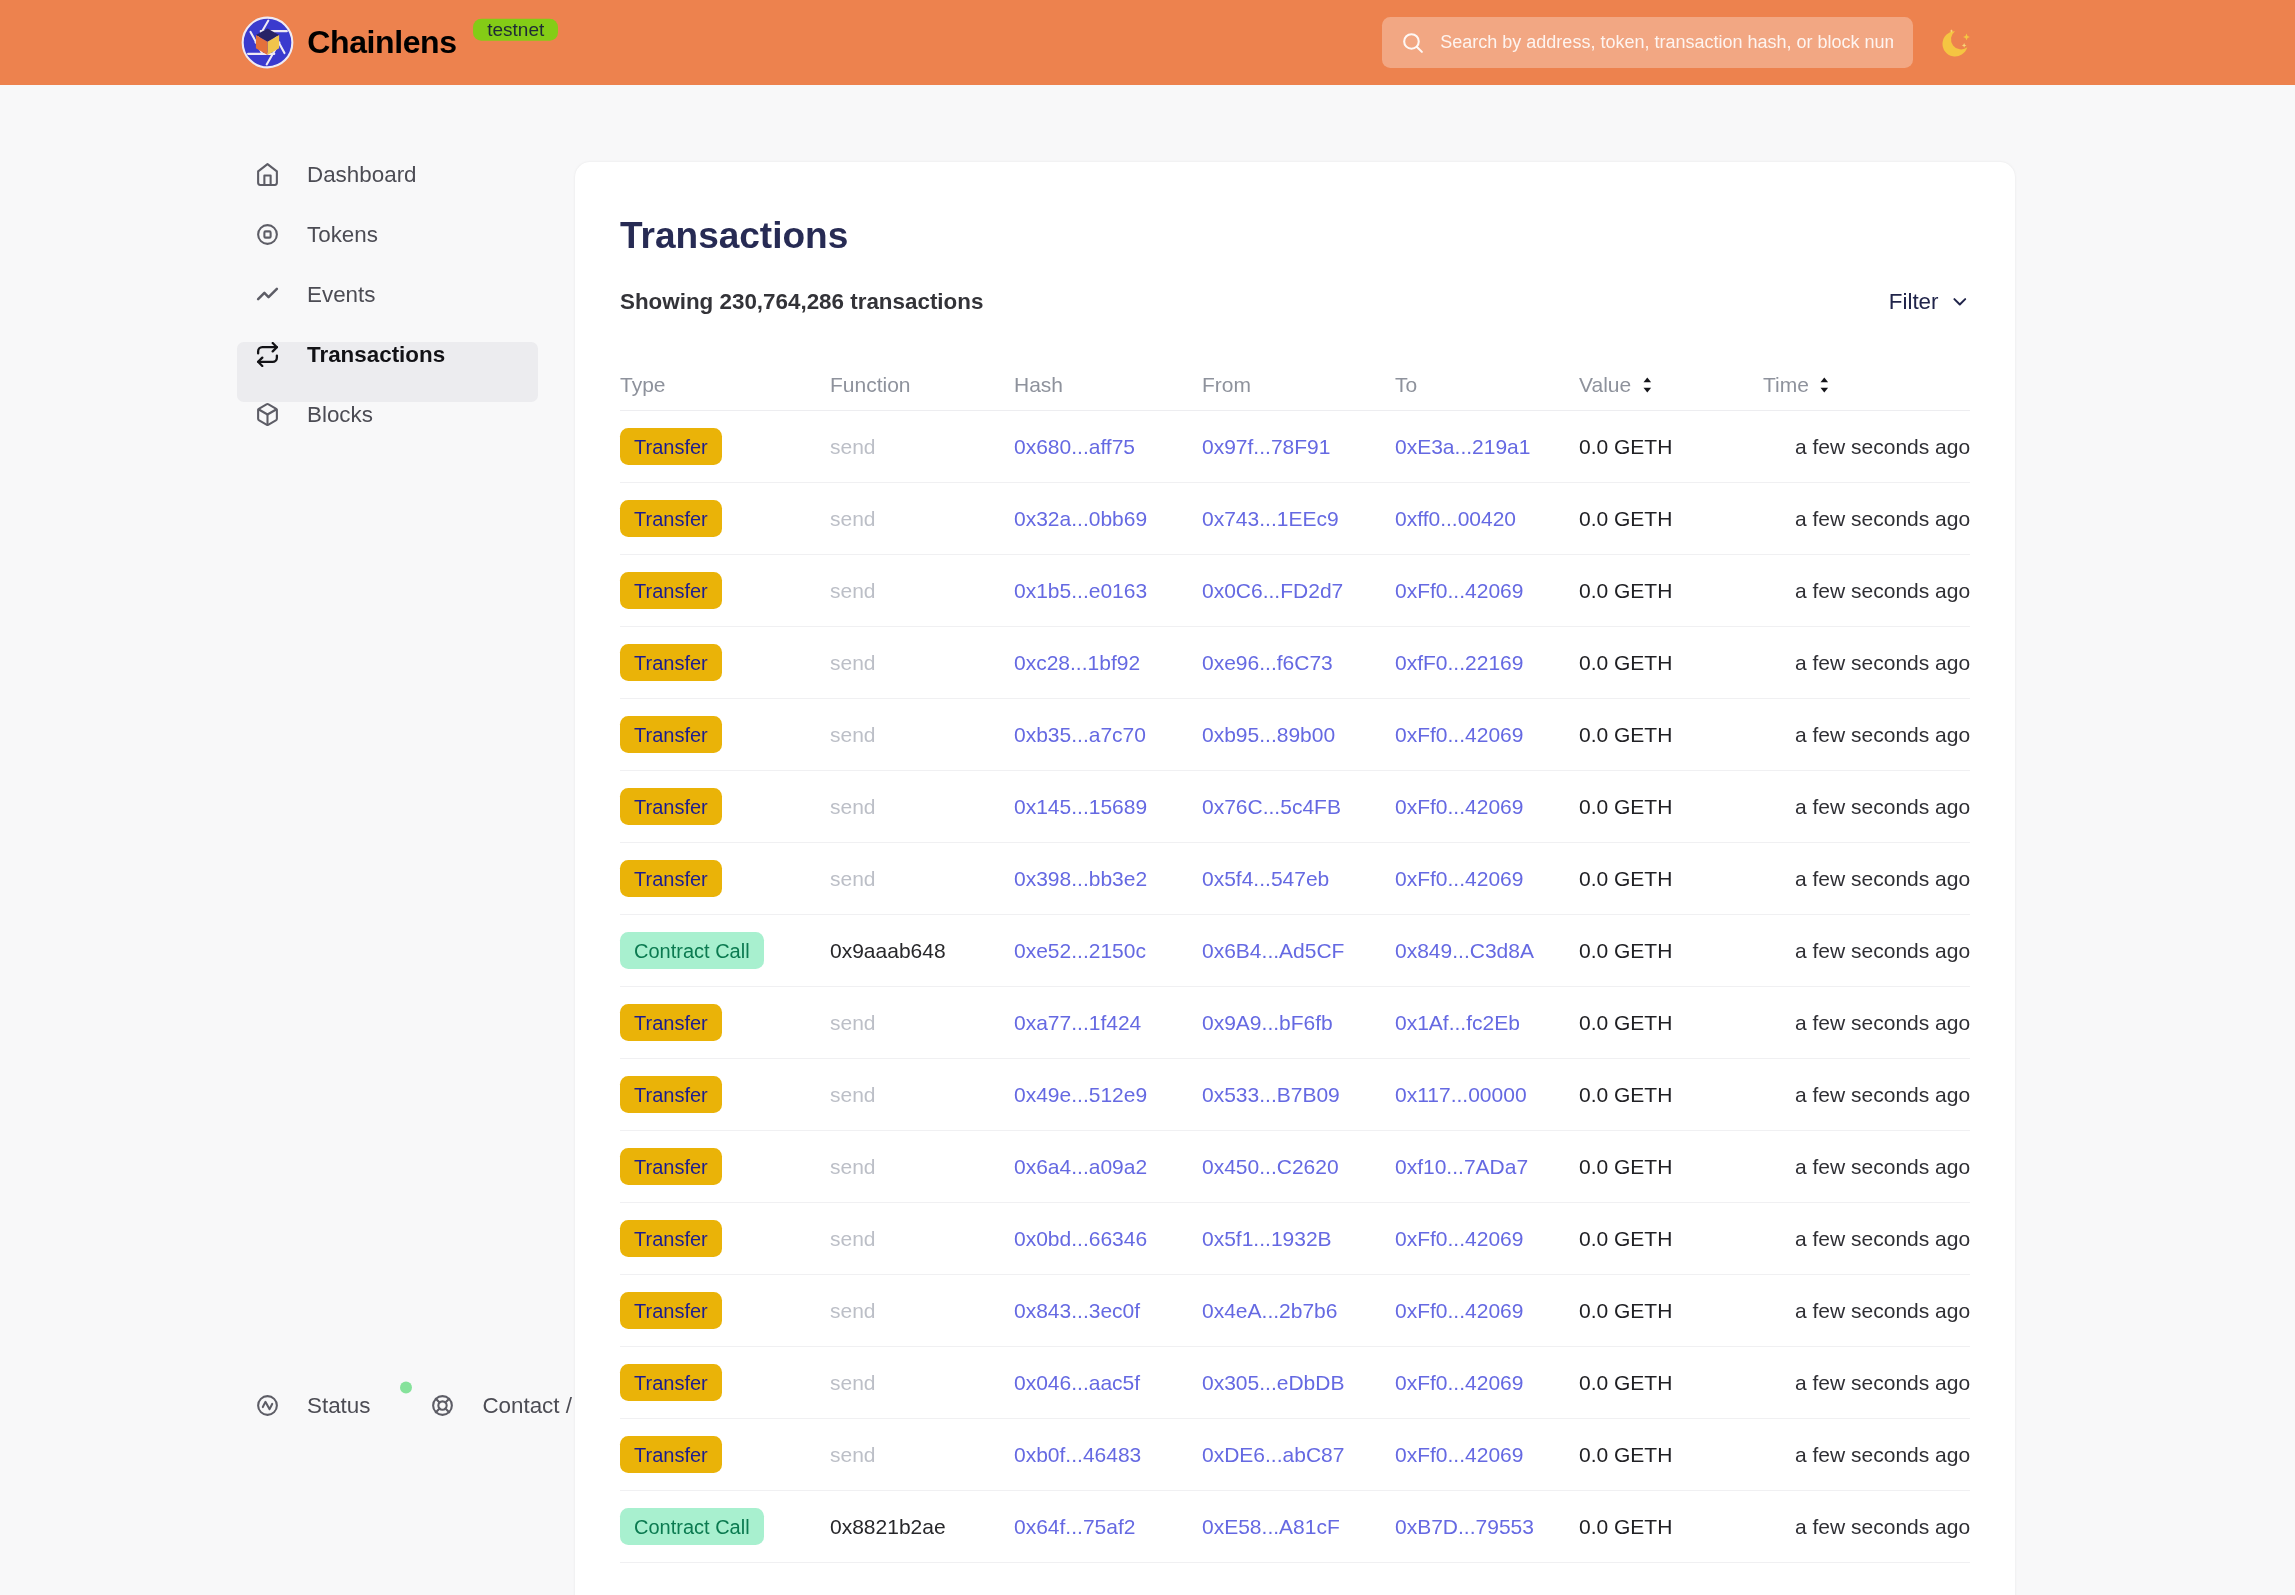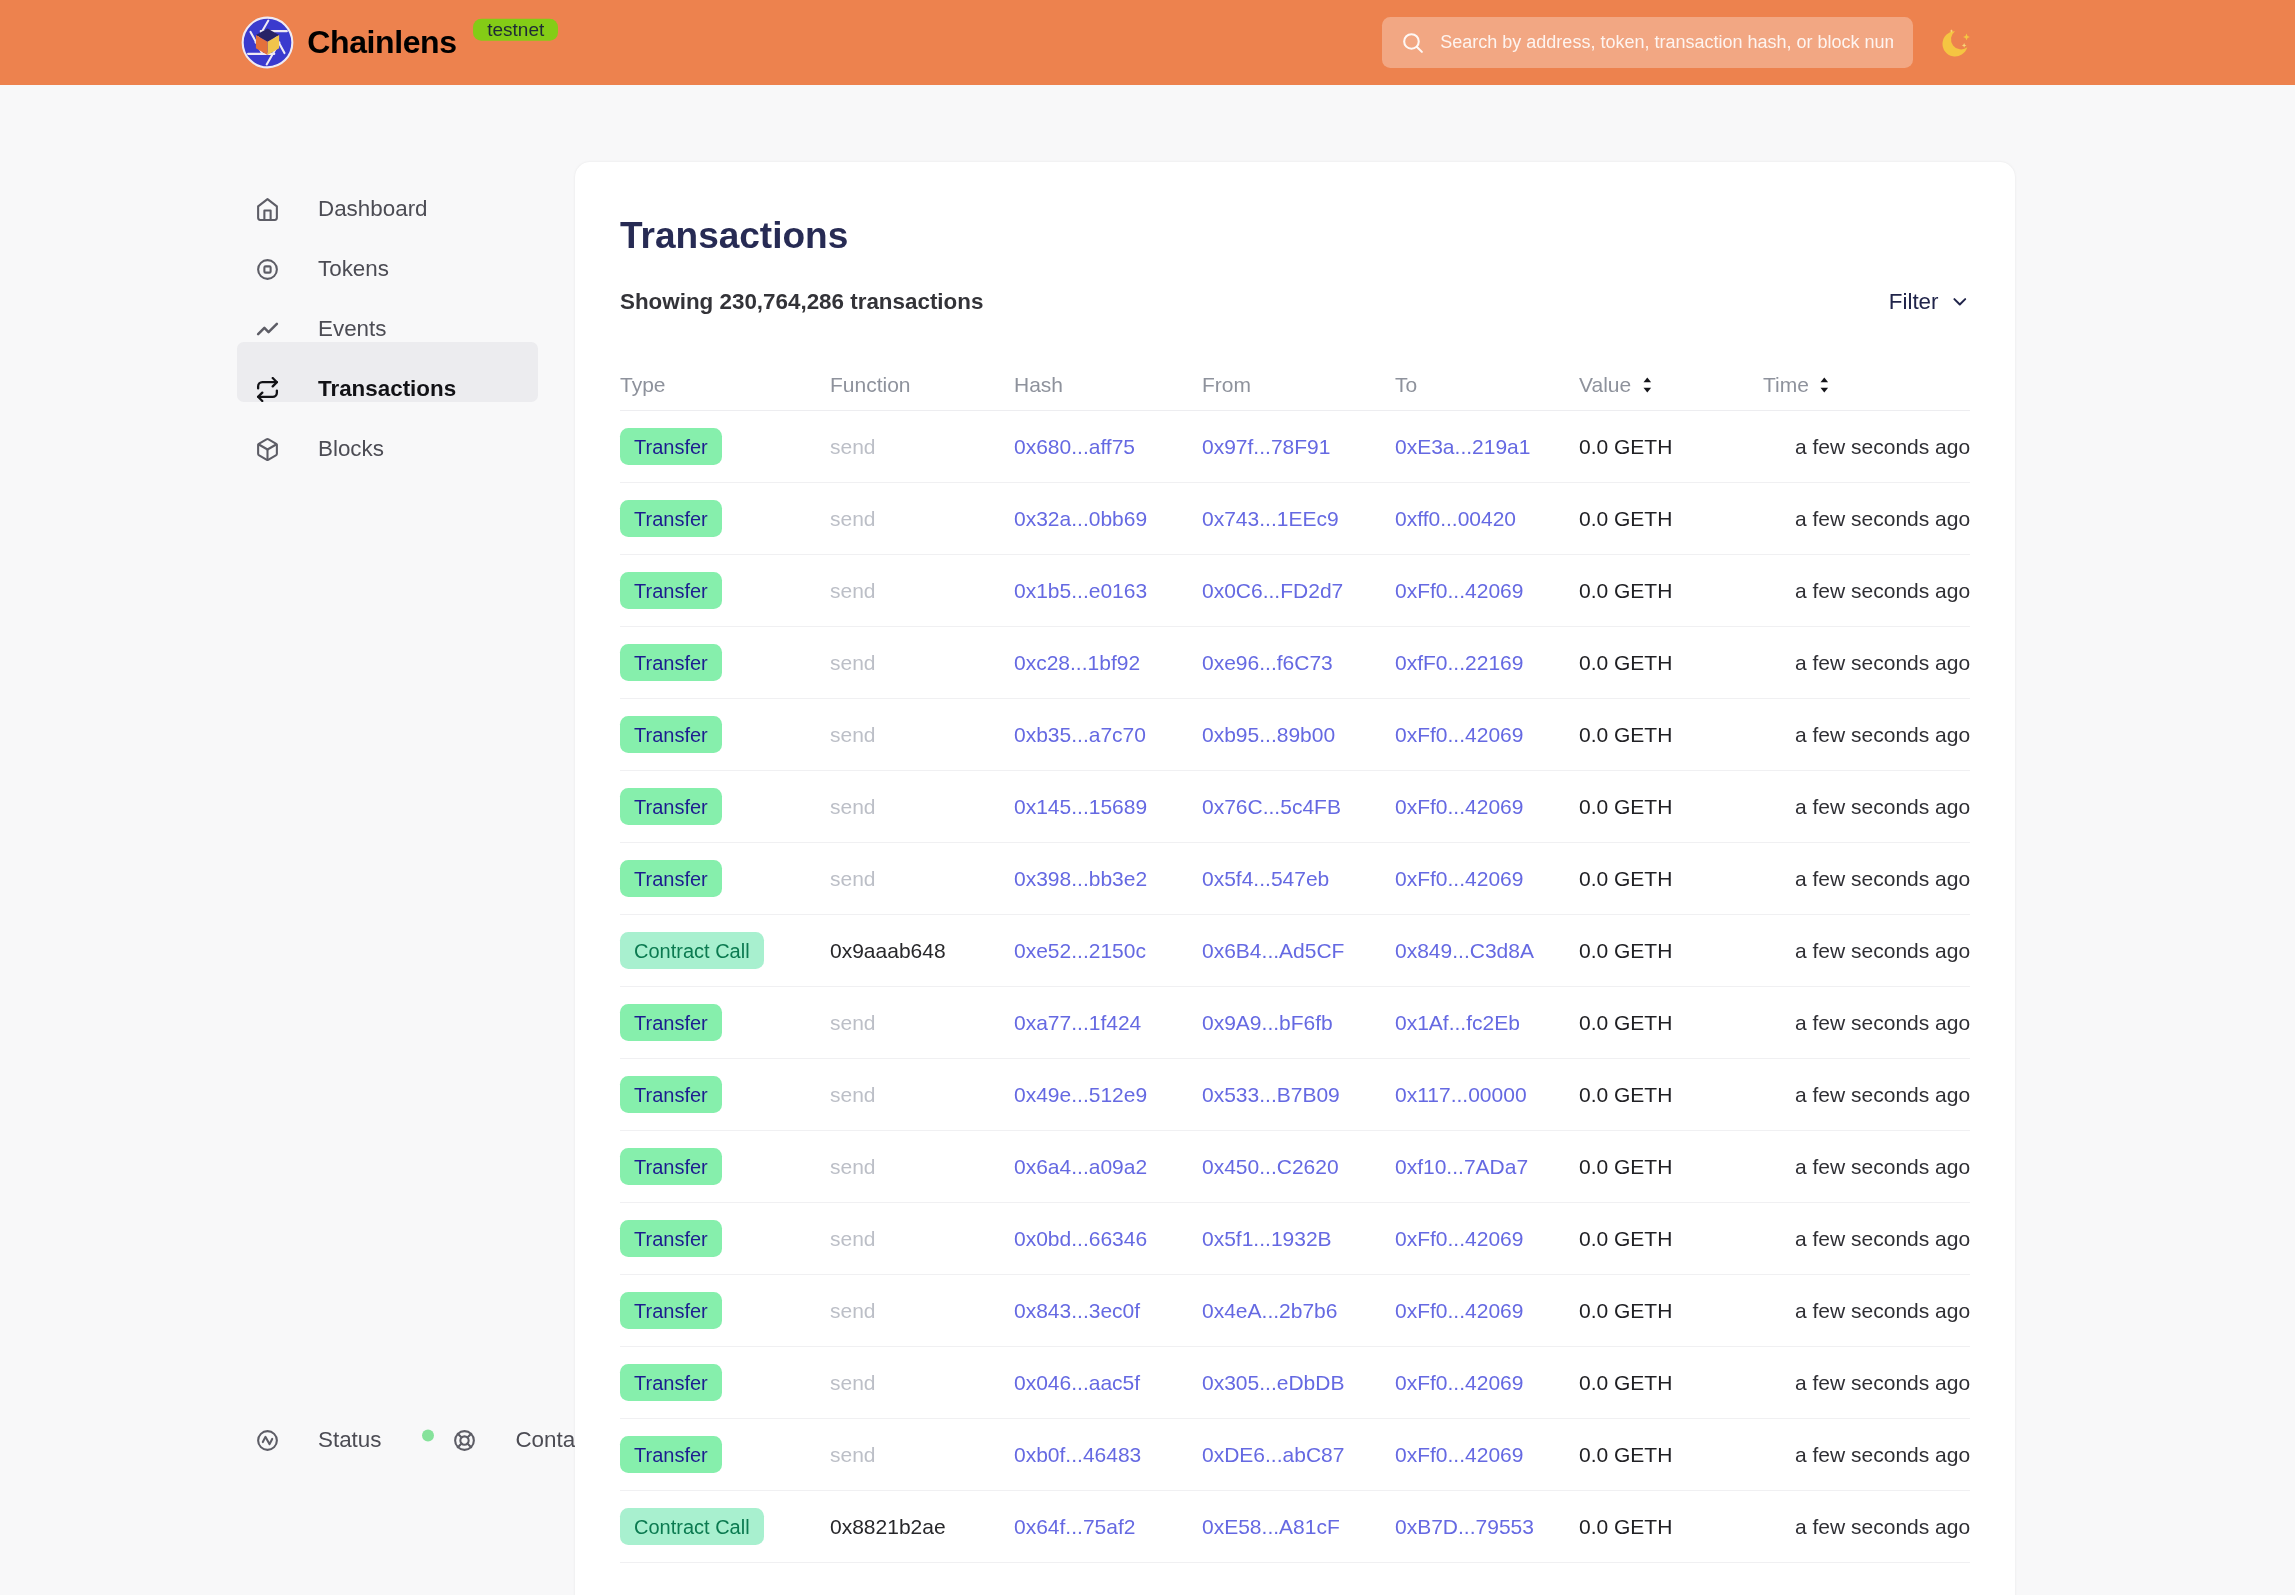--- a/index.html
+++ b/index.html
@@ -35,21 +35,21 @@
   .search-box input::placeholder { color: rgba(255,255,255,0.88); }
   .moon-btn { margin-left: 25px; cursor:pointer; display:flex; }
 
   
   .layout { display:flex; align-items:flex-start; gap:37px; padding: 77px 286px 0 237px; height: 1510px; }
 
   
   .sidebar { width: 301px; display:flex; flex-direction:column; height: 1291px; flex-shrink:0; }
   .nav-item {
     height: 60px; border-radius: 6.6px;
-    display:flex; align-items:flex-end; gap:38px; padding-left:18px;
+    display:flex; align-items:flex-start; gap:27px; padding-left:18px;
     font-size: 22.4px; color:#4c4c54; cursor:pointer; white-space:nowrap;
   }
   .nav-item svg { stroke:#5d5d66; }
   .nav-item.active { background:#ececef; color:#121216; font-weight:bold; }
   .nav-item.active svg { stroke:#121216; }
   .sidebar-footer { margin-top:auto; display:flex; }
   .status-dot {
     width:12.4px; height:12.4px; border-radius:50%; background:#86e29b;
     display:inline-block; transform: translateY(-11.6px); margin-left:2.5px;
   }
@@ -72,21 +72,21 @@
     grid-template-columns: 210px 184px 188px 193px 184px 184px 1fr;
     align-items:center; white-space:nowrap;
   }
   .thead { height: 51px; border-bottom: 0.8px solid #ededf0; color:#8e929c; font-size: 21px; }
   .th-sort { display:flex; align-items:center; gap:7.5px; }
   .sort-icon { cursor:pointer; display:flex; }
   .trow { height: 72px; border-bottom: 0.8px solid #f0f0f2; font-size: 21px; }
   .badge {
     justify-self:start; padding: 7.5px 14px; border-radius: 8.3px; font-size: 20px;
   }
-  .badge-indigo { background:#86efac; color:#1d1d8f; }
+  .badge-indigo { background:#eab308; color:#1d1d8f; }
   .badge-green  { background:#a8f0cf; color:#0b7a50; }
   .fn-send { color:#bcbfc7; }
   .fn-sig  { color:#27272a; }
   .hashlink { color:#6569e2; cursor:pointer; }
   .cell-value { color:#202024; }
   .cell-time { color:#2f2f34;margin-left:32px; }
 
   svg { display:block; }
 </style>
 </head>

